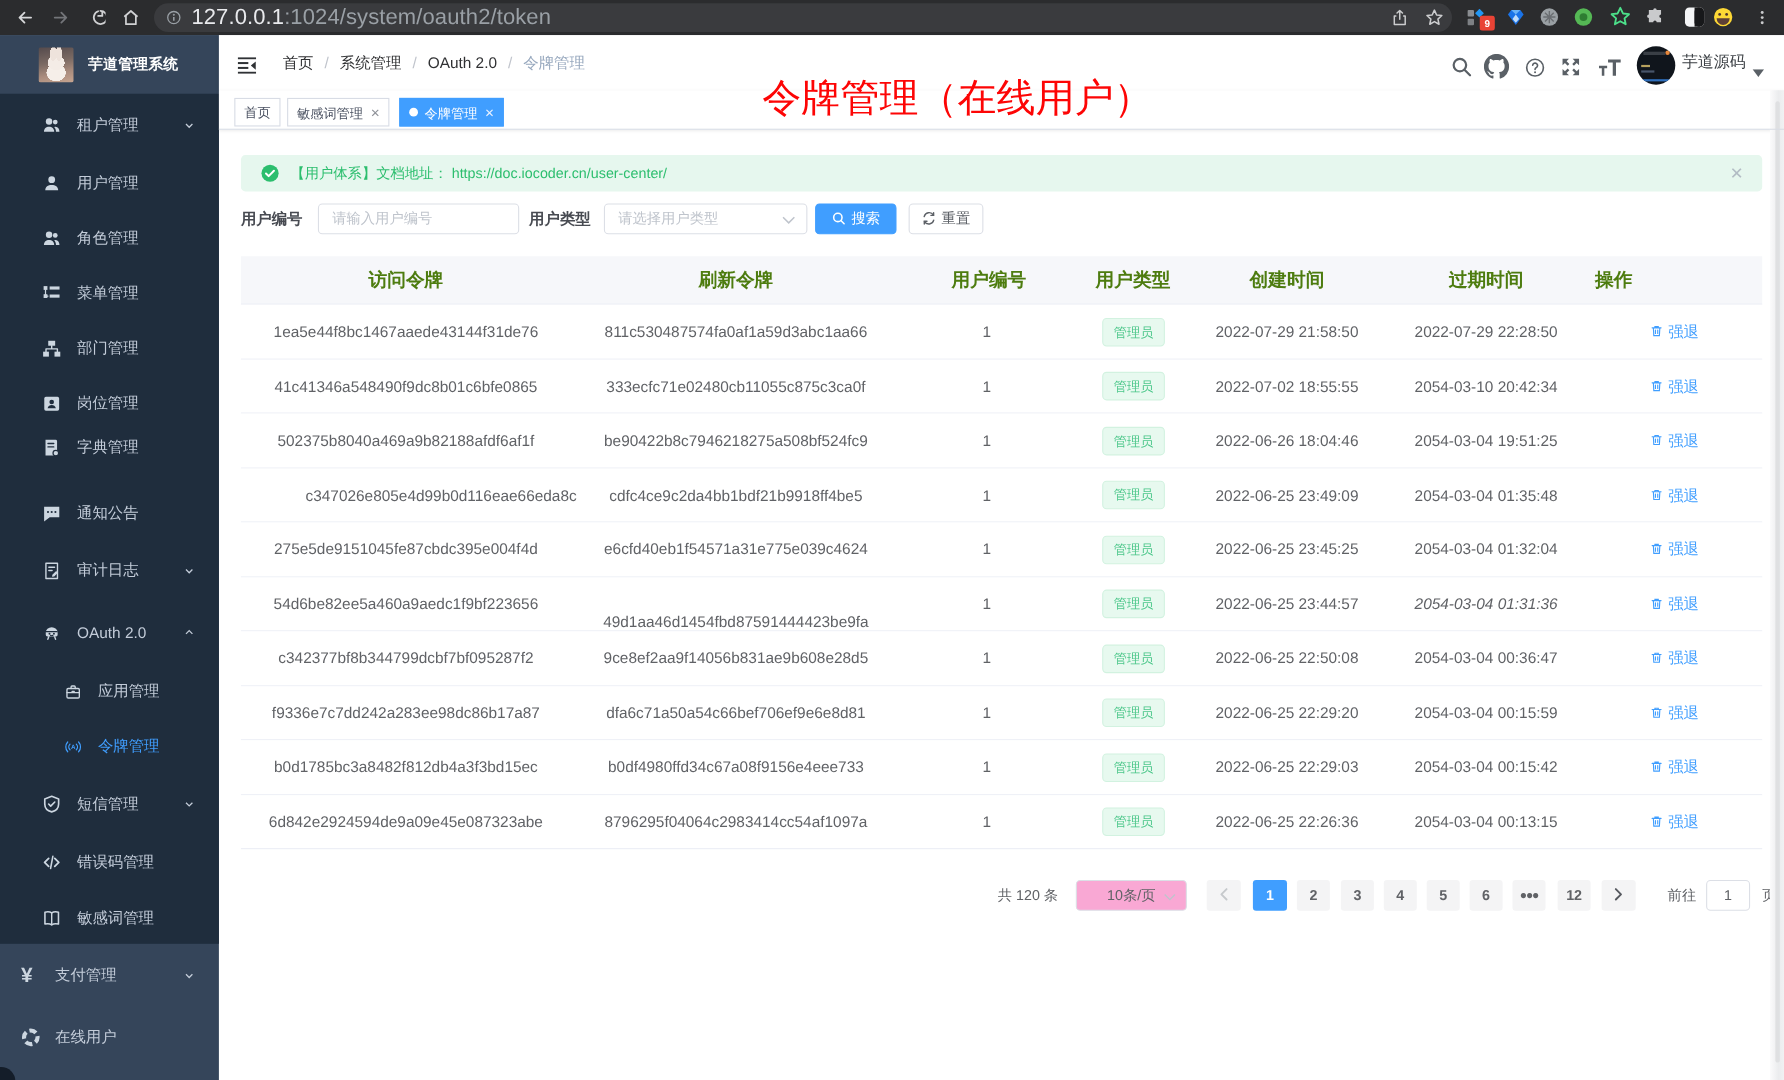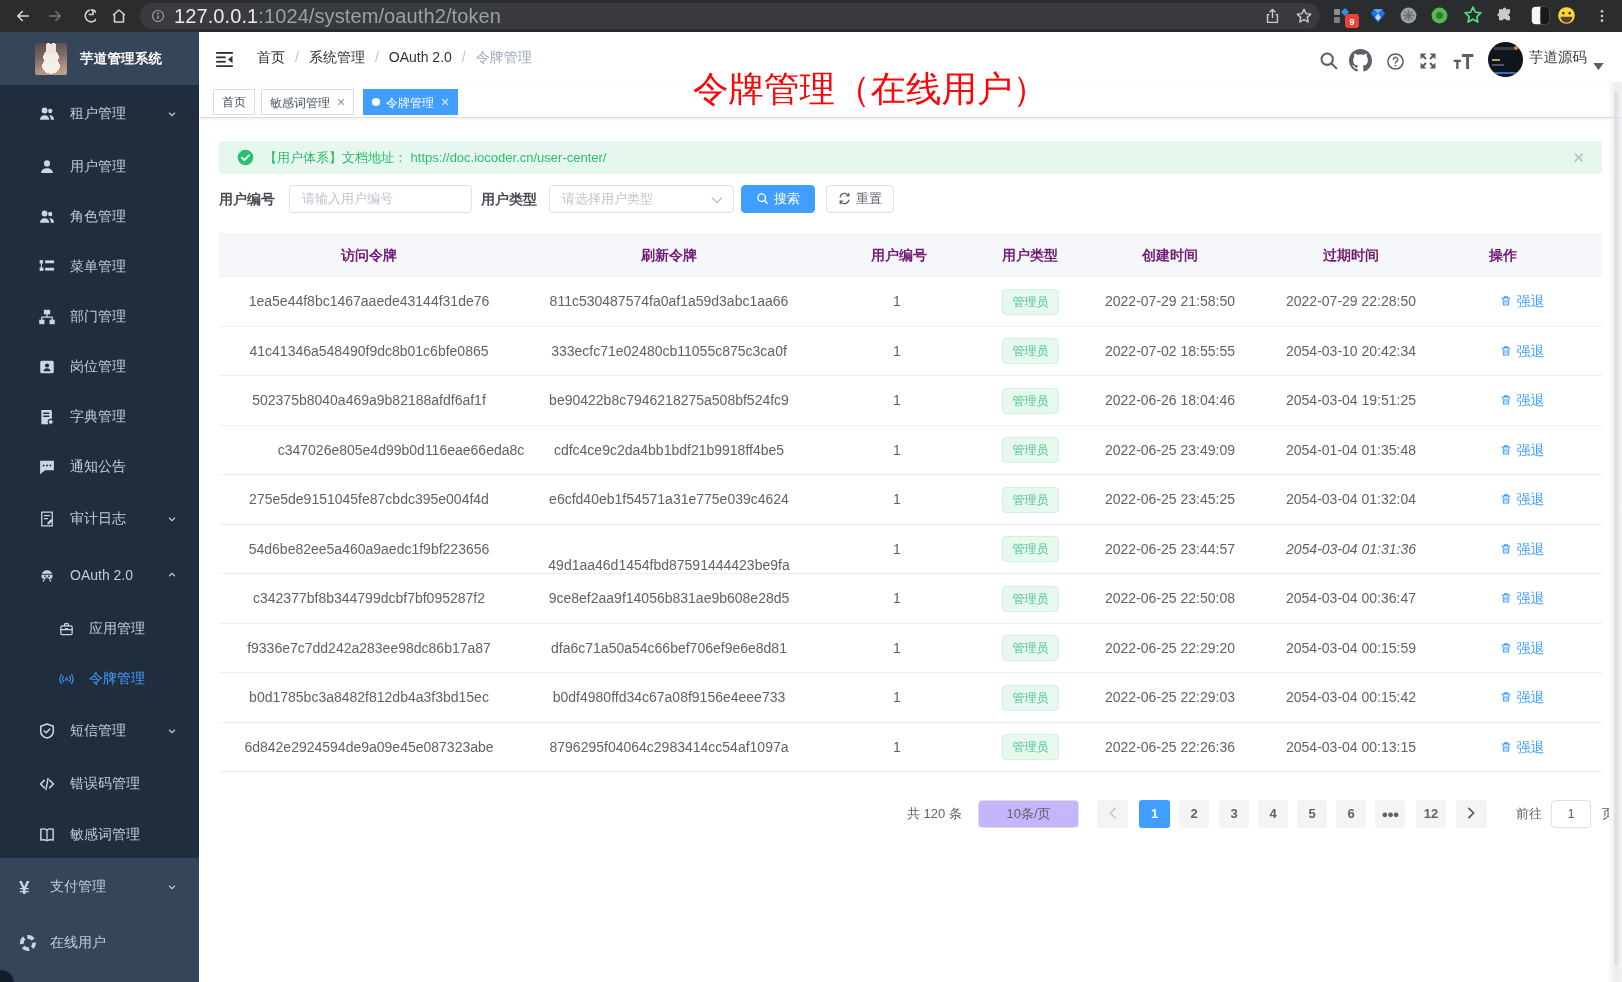--- a/index.html
+++ b/index.html
@@ -63,33 +63,33 @@
 
 .flabel { position:absolute; top:185px; height:28px; line-height:28px; font-size:14px; font-weight:700; color:#484b52; }
 .fbox { position:absolute; top:185px; height:28px; border:1px solid #dcdfe6; border-radius:4px; background:#fff; font-size:13px; color:#bfc4cc; line-height:26px; padding-left:12px; }
 .btn { position:absolute; top:185px; height:28px; border-radius:4px; font-size:13px; line-height:26px; text-align:center; }
 #btnsearch { left:741px; width:74px; background:#409eff; border:1px solid #409eff; color:#fff; }
 #btnreset { left:826px; width:68px; background:#fff; border:1px solid #dcdfe6; color:#5c6066; }
 
 
 #table { position:absolute; left:219px; top:233px; width:1383px; }
 #thead { position:relative; height:44px; background:#f6f7fa; border-bottom:1px solid #ebeef5; }
-#thead span { position:absolute; top:0; height:44px; line-height:44px; transform:translateX(-50%); font-size:14px; font-weight:700; color:#701a75; white-space:nowrap; }
+#thead span { position:absolute; top:0; height:44px; line-height:44px; transform:translateX(-50%); font-size:17px; font-weight:700; color:#4d7c0f; white-space:nowrap; }
 .trow { position:relative; height:49.5px; border-bottom:1px solid #ebeef5; background:#fff; }
 .trow span { position:absolute; top:0; height:49px; line-height:49px; transform:translateX(-50%); font-size:14px; color:#606266; white-space:nowrap; }
 .trow .tag-g { position:absolute; left:783px; top:11.5px; width:57px; height:26px; background:#e7f9ef; border:1px solid #d2f2e0; border-radius:4px; color:#4cc78a; font-size:12px; line-height:24px; text-align:center; transform:none; }
 .trow .op { position:absolute; left:1303px; transform:translateX(-50%); color:#409eff; font-size:14px; top:0; height:49px; line-height:49px; }
 
 
 #pager { position:absolute; top:800px; left:12px; width:1606px; height:28px; font-size:13px; color:#606266; }
 #pager .t { position:absolute; top:0; height:28px; line-height:28px; }
 .pbtn { position:absolute; top:0; height:28px; line-height:28px; min-width:30px; text-align:center; background:#f4f4f5; color:#606266; border-radius:3px; font-weight:700; font-size:13px; }
 .pbtn.cur { background:#409eff; color:#fff; }
 .pbtn.arr { color:#a8abb2; font-weight:400; }
-#psel { position:absolute; left:966px; top:0; width:101px; height:28px; border:1px solid #dcdfe6; border-radius:4px; line-height:26px; text-align:center; color:#606266; background:#c4b5fd; }
+#psel { position:absolute; left:966px; top:0; width:101px; height:28px; border:1px solid #dcdfe6; border-radius:4px; line-height:26px; text-align:center; color:#606266; background:#f9a8d4; }
 #pgoto { position:absolute; left:1539px; top:0; width:40px; height:28px; border:1px solid #dcdfe6; border-radius:4px; line-height:26px; text-align:center; color:#606266; background:#fff; }
 
 
 #rstrip { position:absolute; left:1609px; top:82px; width:13px; height:900px; background:linear-gradient(to right,#fbfbfc,#ebecee 60%,#f1f2f3); }
 #rthumb { position:absolute; left:1614px; top:92px; width:4px; height:874px; background:#dfe0e2; border-radius:2px; }
 </style>
 </head>
 <body>
 <div id="stage">
 
@@ -226,21 +226,21 @@
           <span class="tx">部门管理</span>
         </div>
       <div class="mi" style="top:315px;">
           <svg class="ic" viewBox="0 0 24 24" fill="none" stroke="currentColor" stroke-width="1.8" stroke-linecap="round" stroke-linejoin="round">
             <rect x="3" y="3.6" width="18" height="16.8" rx="2" fill="currentColor" stroke="none"></rect>
             <circle cx="12" cy="10" r="2.8" fill="#1f2d3d" stroke="none"></circle>
             <path d="M7 17.6c.7-2.6 2.6-3.9 5-3.9s4.3 1.3 5 3.9z" fill="#1f2d3d" stroke="none"></path>
           </svg>
           <span class="tx">岗位管理</span>
         </div>
-      <div class="mi" style="top:365px;">
+      <div class="mi" style="top:355px;">
           <svg class="ic" viewBox="0 0 24 24" fill="none" stroke="currentColor" stroke-width="1.8" stroke-linecap="round" stroke-linejoin="round">
             <path d="M4.5 2.5h12.2a1.8 1.8 0 0 1 1.8 1.8V21.5H4.5z" fill="currentColor" stroke="none"></path>
             <path d="M7.5 7h7M7.5 11h7" stroke="#1f2d3d" stroke-width="1.7"></path>
             <circle cx="17" cy="18.5" r="3.4" fill="currentColor" stroke="#1f2d3d" stroke-width="1.5"></circle>
           </svg>
           <span class="tx">字典管理</span>
         </div>
       <div class="mi" style="top:415px;">
           <svg class="ic" viewBox="0 0 24 24" fill="none" stroke="currentColor" stroke-width="1.8" stroke-linecap="round" stroke-linejoin="round">
             <path d="M2.8 3.6h18.4v12.8H9.6l-6.8 5.2z" fill="currentColor" stroke="none"></path>
@@ -406,21 +406,21 @@
       </svg>重置</div>
 
   <div id="table">
     <div id="thead">
       <span style="left:150px;">访问令牌</span>
       <span style="left:450px;">刷新令牌</span>
       <span style="left:680px;">用户编号</span>
       <span style="left:811px;">用户类型</span>
       <span style="left:951px;">创建时间</span>
       <span style="left:1132px;">过期时间</span>
-      <span style="left:1248px;margin-left:36px;">操作</span>
+      <span style="left:1248px;">操作</span>
     </div>
     <div id="tbody">
       <div class="trow">
         <span style="left:150px;">1ea5e44f8bc1467aaede43144f31de76</span>
         <span style="left:450px;">811c530487574fa0af1a59d3abc1aa66</span>
         <span style="left:678px;">1</span>
         <div class="tag-g">管理员</div>
         <span style="left:951px;">2022-07-29 21:58:50</span>
         <span style="left:1132px;">2022-07-29 22:28:50</span>
         <span class="op"><svg width="13" height="14" viewBox="0 0 24 24" fill="none" stroke="#409eff" stroke-width="1.9" stroke-linecap="round" style="vertical-align:-2px; margin-right:4px;">
@@ -448,21 +448,21 @@
         <span class="op"><svg width="13" height="14" viewBox="0 0 24 24" fill="none" stroke="#409eff" stroke-width="1.9" stroke-linecap="round" style="vertical-align:-2px; margin-right:4px;">
               <path d="M4.5 6.5h15M9.2 6.2V4.4h5.6v1.8M6.6 6.8l.7 12.7h9.4l.7-12.7M10.1 10.3v5.6M13.9 10.3v5.6"></path>
             </svg>强退</span>
       </div>
       <div class="trow">
         <span style="left:150px;margin-left:32px;">c347026e805e4d99b0d116eae66eda8c</span>
         <span style="left:450px;">cdfc4ce9c2da4bb1bdf21b9918ff4be5</span>
         <span style="left:678px;">1</span>
         <div class="tag-g">管理员</div>
         <span style="left:951px;">2022-06-25 23:49:09</span>
-        <span style="left:1132px;">2054-01-04 01:35:48</span>
+        <span style="left:1132px;">2054-03-04 01:35:48</span>
         <span class="op"><svg width="13" height="14" viewBox="0 0 24 24" fill="none" stroke="#409eff" stroke-width="1.9" stroke-linecap="round" style="vertical-align:-2px; margin-right:4px;">
               <path d="M4.5 6.5h15M9.2 6.2V4.4h5.6v1.8M6.6 6.8l.7 12.7h9.4l.7-12.7M10.1 10.3v5.6M13.9 10.3v5.6"></path>
             </svg>强退</span>
       </div>
       <div class="trow">
         <span style="left:150px;">275e5de9151045fe87cbdc395e004f4d</span>
         <span style="left:450px;">e6cfd40eb1f54571a31e775e039c4624</span>
         <span style="left:678px;">1</span>
         <div class="tag-g">管理员</div>
         <span style="left:951px;">2022-06-25 23:45:25</span>

